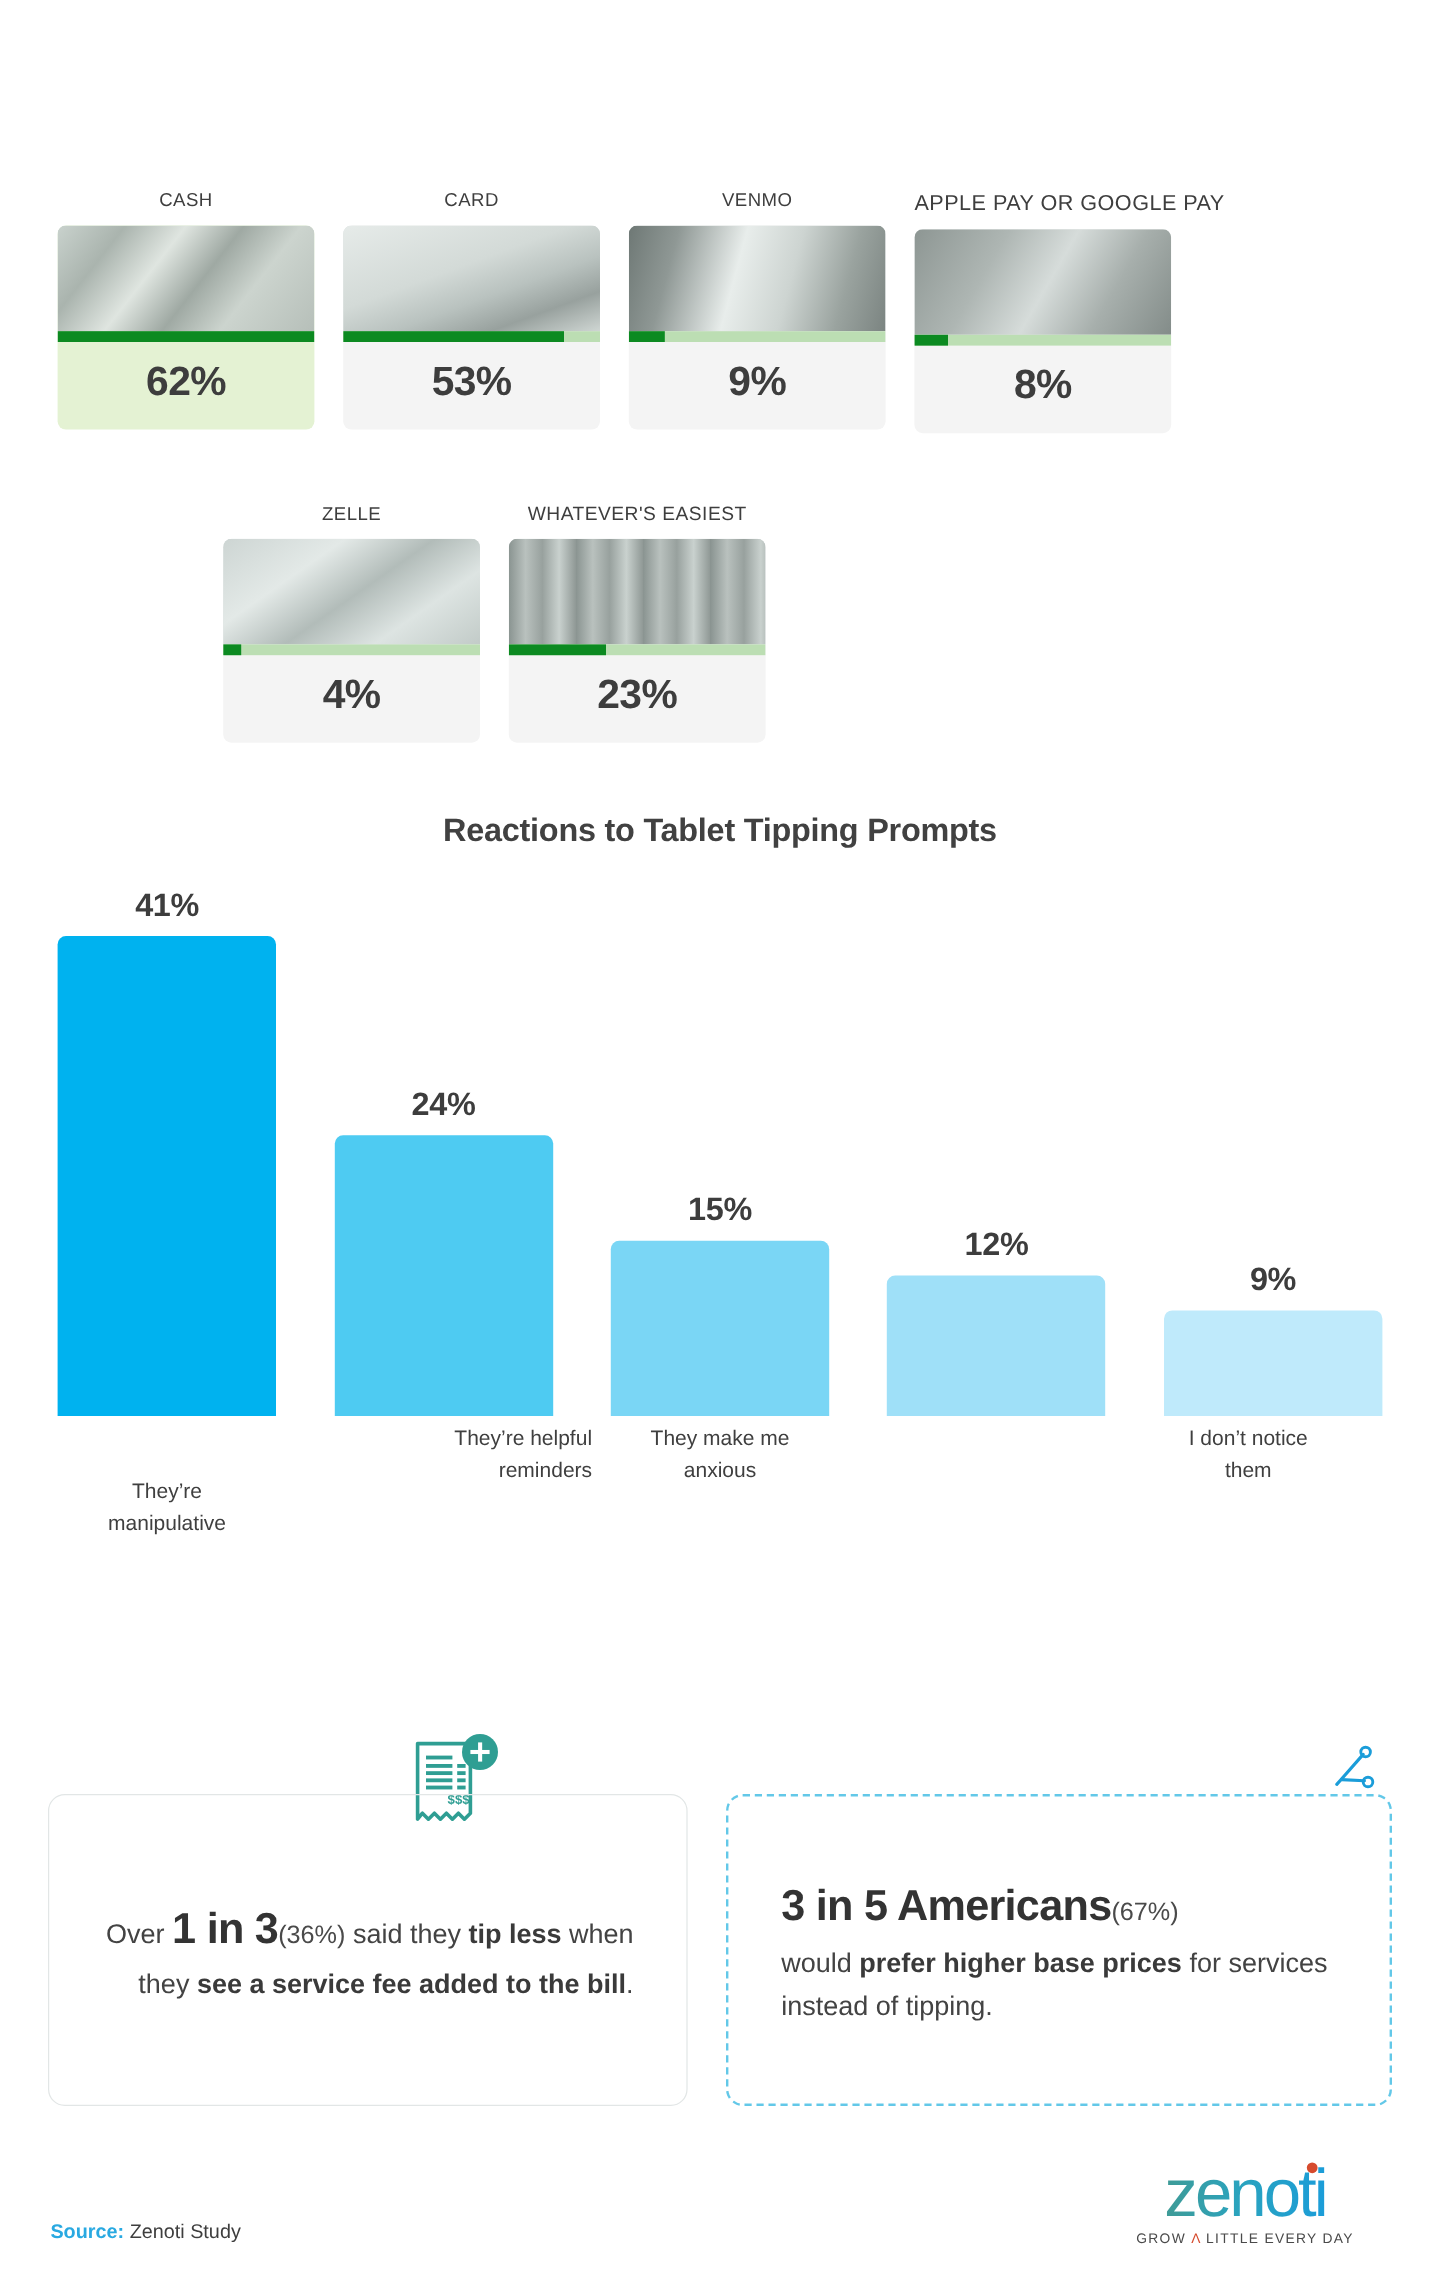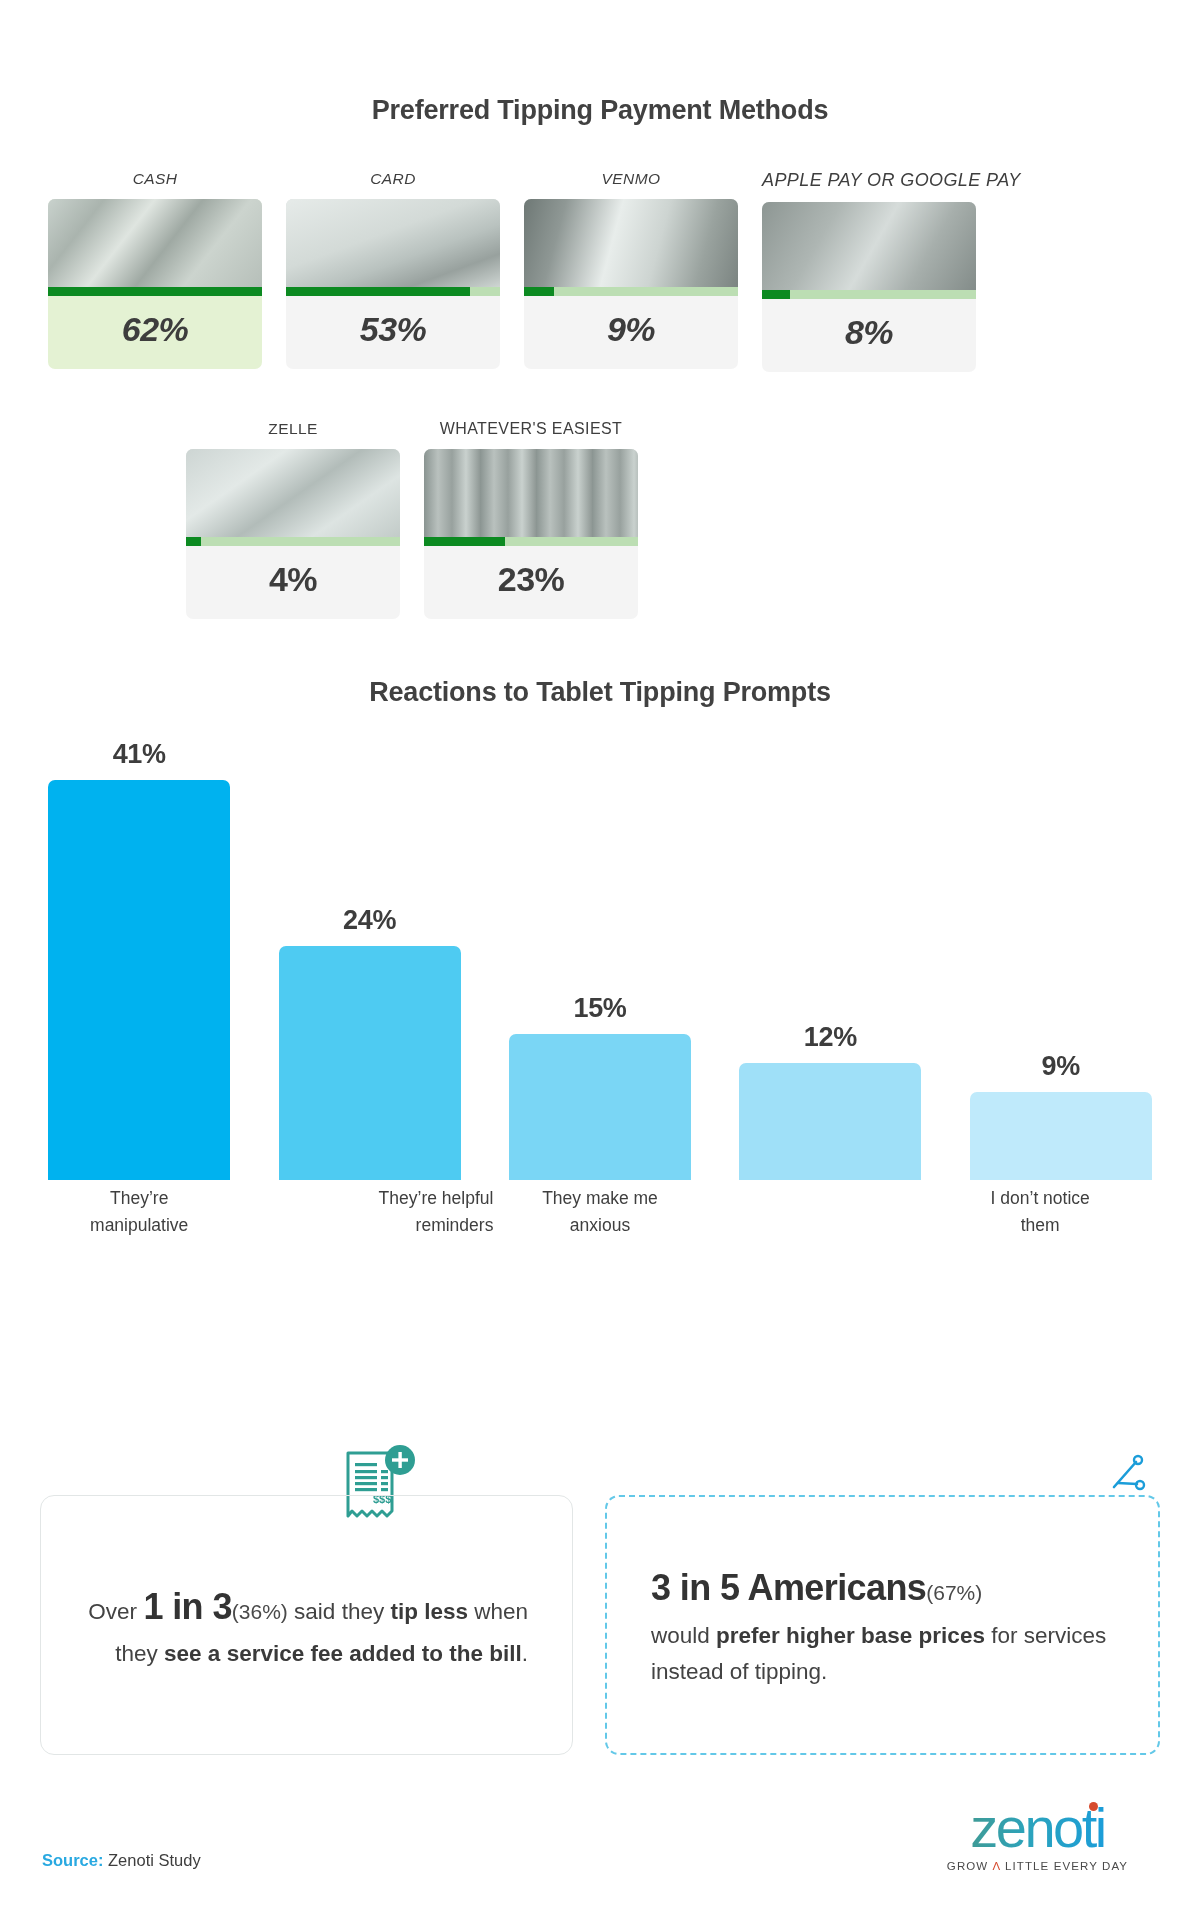--- a/index.html
+++ b/index.html
@@ -23,21 +23,21 @@
   }
   #methods-title { position: absolute; top: 95px; left: 0; width: 1200px; }
   #reactions-title { position: absolute; top: 677px; left: 0; width: 1200px; }
 
   
   .card-grid {
     position: absolute;
     display: flex;
     gap: 24px;
   }
-  #row-one { top: 170px; left: 48px; font-style: italic; }
+  #row-one { top: 159px; left: 48px; }
   #row-two { top: 420px; left: 186px; }
 
   .method-card { width: 214px; }
   .method-label {
     text-align: center;
     font-size: 15.5px;
     letter-spacing: 0.4px;
     color: #3e3e3e;
     margin-bottom: 11px;
     white-space: nowrap;
@@ -206,21 +206,20 @@
     color: #4a4a4a;
     margin-top: 4px;
   }
   #logo-tag .caret { color: #d64b2e; }
 </style>
 </head>
 <body>
 
 <div class="page">
 
-  <div id="methods-title" class="section-title">Preferred Tipping Payment Methods</div>
 
   <div id="row-one" class="card-grid">
       <div class="method-card">
         <div class="method-label">CASH</div>
         <div class="card-body highlight">
           <div class="thumb">
             <div class="thumb-art" style="background:linear-gradient(128deg,#c9d2cd 0%,#aab4ae 20%,#dfe5e0 38%,#9fa9a3 55%,#ccd4ce 72%,#b6bfb9 100%);"></div>
           </div>
           <div class="bar-track">
             <div class="bar-fill" style="width: 100%;"></div>
@@ -310,21 +309,21 @@
       <div class="bar-col" style="left: 691.2px; width: 230.4px;">
         <div class="bar-value">12%</div>
         <div class="bar-rect" style="height: 117px; width: 182px; background: rgb(159, 224, 248);"></div>
       </div>
       <div class="bar-col" style="left: 921.6px; width: 230.4px;">
         <div class="bar-value">9%</div>
         <div class="bar-rect" style="height: 88px; width: 182px; background: rgb(191, 234, 251);"></div>
       </div>
     </div>
   <div id="bar-labels">
-      <div class="bar-label" style="left: 0px; width: 230.4px;">
+      <div class="bar-label" style="left: 0px; width: 230.4px; margin-top: 44px;">
         <div>They’re</div>
         <div>manipulative</div>
       </div>
       <div class="bar-label" style="left: 239px; width: 230.4px; text-align: right;">
         <div>They’re helpful</div>
         <div>reminders</div>
       </div>
       <div class="bar-label" style="left: 460.8px; width: 230.4px;">
         <div>They make me</div>
         <div>anxious</div>

